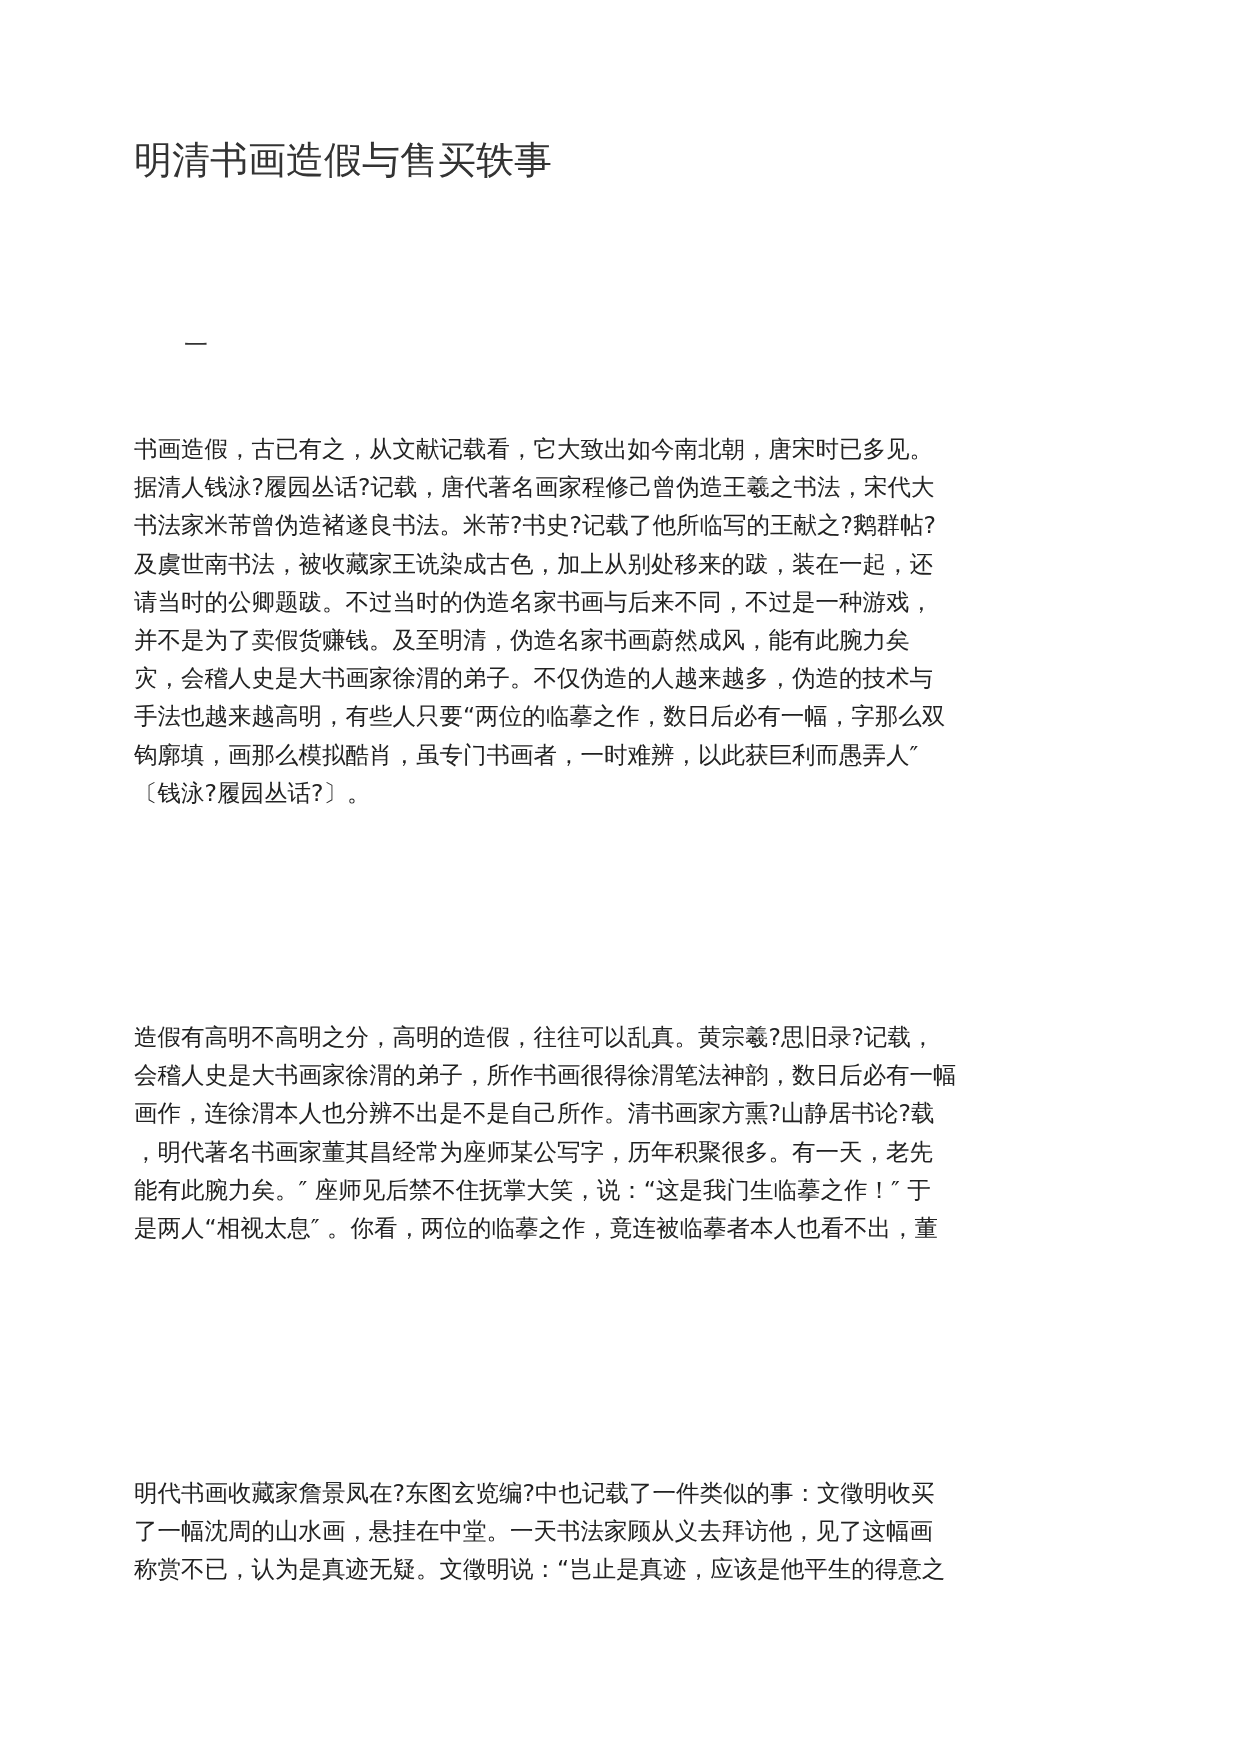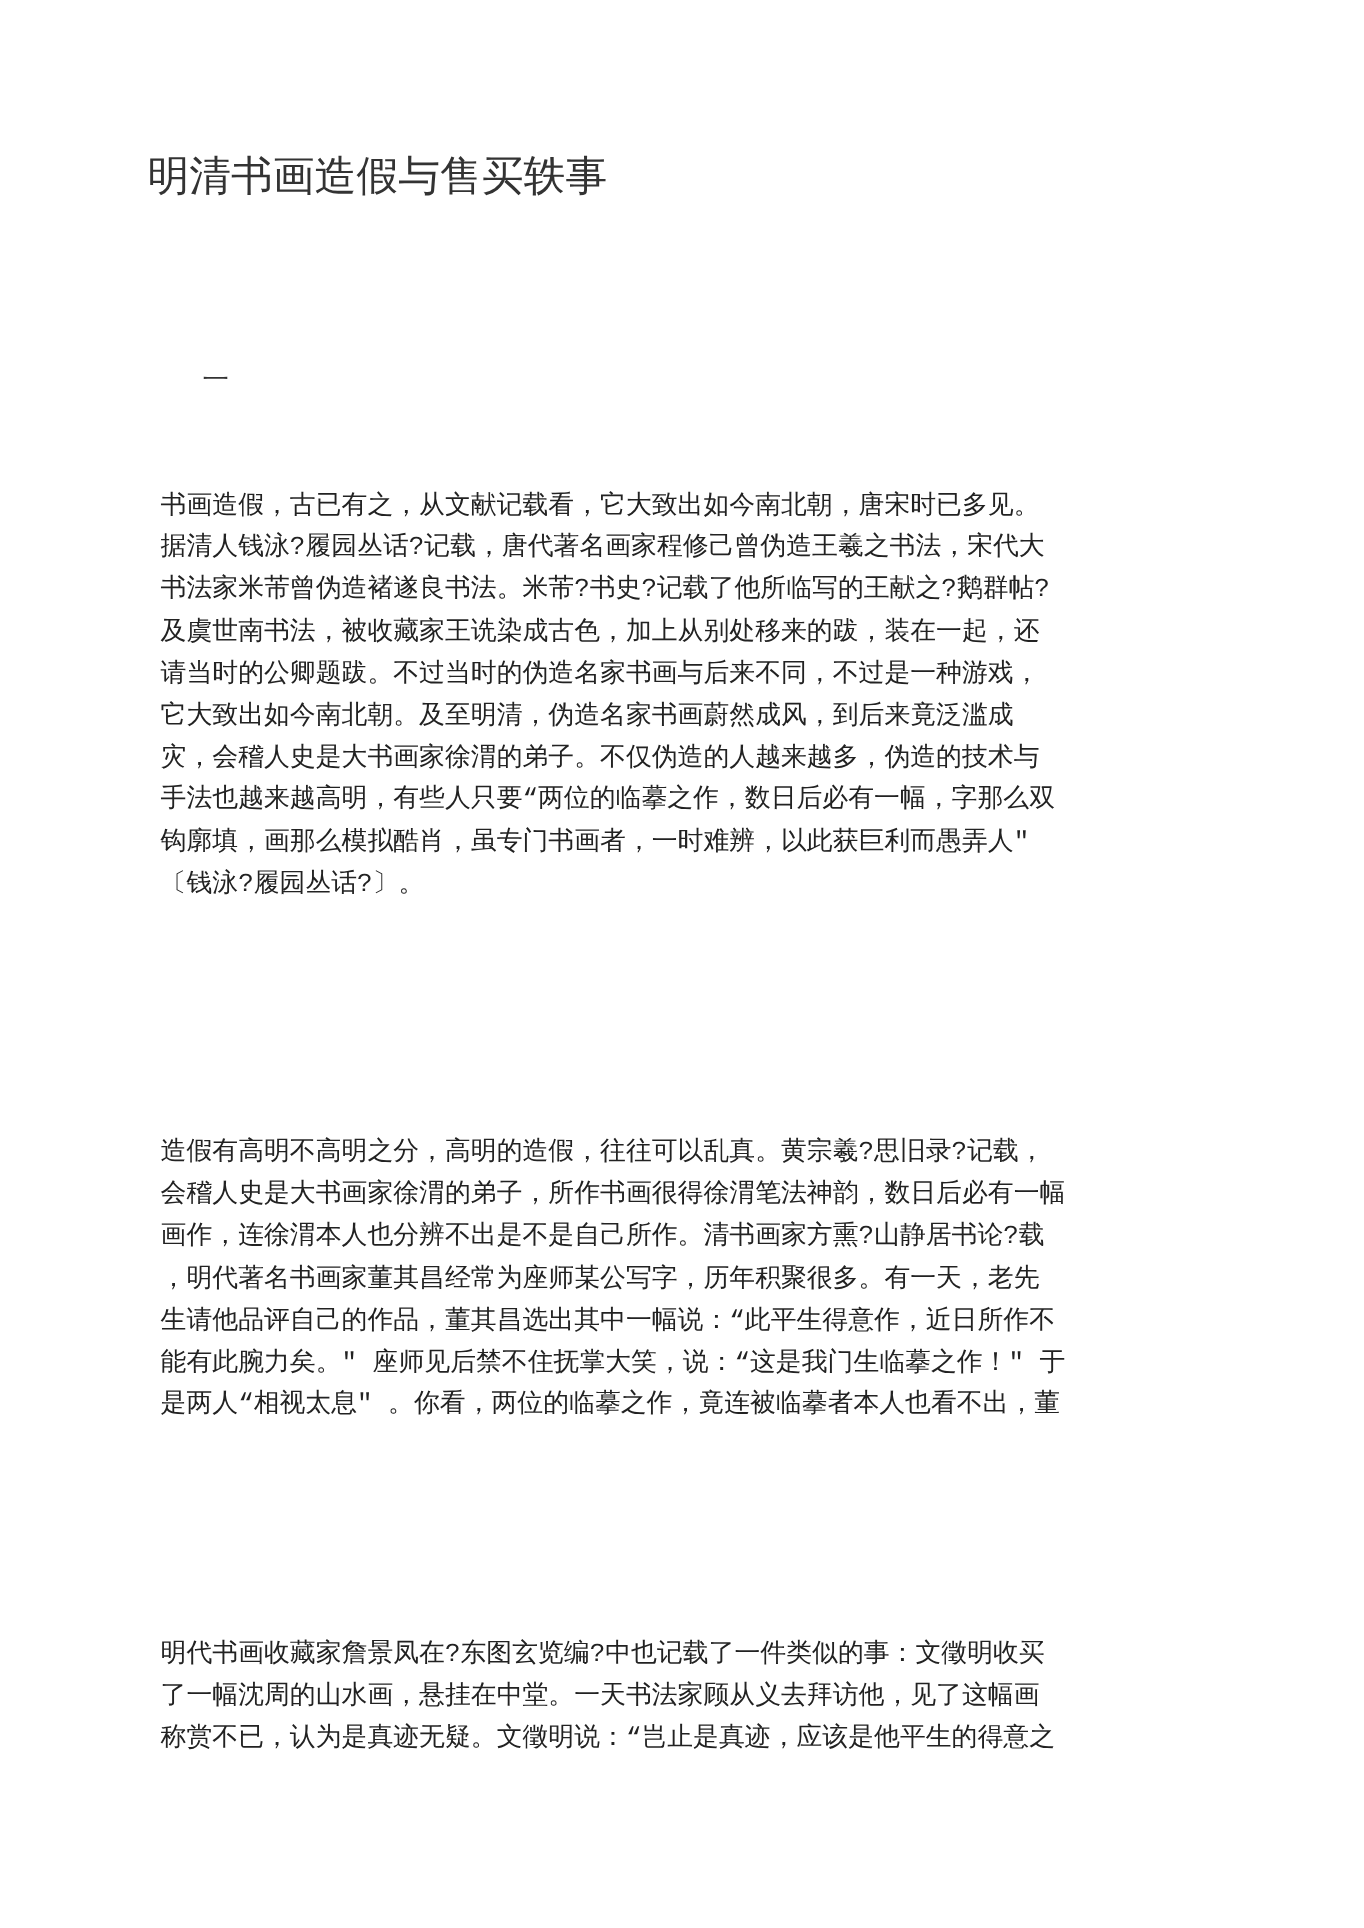--- a/index.html
+++ b/index.html
@@ -14,55 +14,53 @@
     font-size: 38px; line-height: 56px; color: #333333; font-weight: normal;
     margin: 0; letter-spacing: 0px;
   }
   .section-num {
     position: absolute; left: 184px; top: 326px;
     font-size: 24px; line-height: 38px; color: #333333;
   }
   .para {
     position: absolute; left: 134px; width: 836px;
     font-size: 23.5px; line-height: 38.2px; color: #222222;
-    margin: 12px;
-    font-family: Liberation Mono, monospace;
+    margin: 0;
   }
   .para .line { display: block; white-space: nowrap; }
   .p1 { top: 430px; }
   .p2 { top: 1018px; }
   .p3 { top: 1474px; }
 </style>
 </head>
 <body>
 
 <div class="page">
   <h1 class="title">明清书画造假与售买轶事</h1>
 
   <div class="section-num">一</div>
 
   <p class="para p1">
     <span class="line">书画造假，古已有之，从文献记载看，它大致出如今南北朝，唐宋时已多见。</span>
     <span class="line">据清人钱泳?履园丛话?记载，唐代著名画家程修己曾伪造王羲之书法，宋代大</span>
     <span class="line">书法家米芾曾伪造褚遂良书法。米芾?书史?记载了他所临写的王献之?鹅群帖?</span>
     <span class="line">及虞世南书法，被收藏家王诜染成古色，加上从别处移来的跋，装在一起，还</span>
     <span class="line">请当时的公卿题跋。不过当时的伪造名家书画与后来不同，不过是一种游戏，</span>
-    <span class="line">它大致出如今南北朝。及至明清，伪造名家书画蔚然成风，到后来竟泛滥成</span>
+    <span class="line">并不是为了卖假货赚钱。及至明清，伪造名家书画蔚然成风，能有此腕力矣</span>
     <span class="line">灾，会稽人史是大书画家徐渭的弟子。不仅伪造的人越来越多，伪造的技术与</span>
     <span class="line">手法也越来越高明，有些人只要“两位的临摹之作，数日后必有一幅，字那么双</span>
     <span class="line">钩廓填，画那么模拟酷肖，虽专门书画者，一时难辨，以此获巨利而愚弄人″</span>
     <span class="line">〔钱泳?履园丛话?〕。</span>
   </p>
 
   <p class="para p2">
     <span class="line">造假有高明不高明之分，高明的造假，往往可以乱真。黄宗羲?思旧录?记载，</span>
     <span class="line">会稽人史是大书画家徐渭的弟子，所作书画很得徐渭笔法神韵，数日后必有一幅</span>
     <span class="line">画作，连徐渭本人也分辨不出是不是自己所作。清书画家方熏?山静居书论?载</span>
     <span class="line">，明代著名书画家董其昌经常为座师某公写字，历年积聚很多。有一天，老先</span>
-    <span class="line">生请他品评自己的作品，董其昌选出其中一幅说：“此平生得意作，近日所作不</span>
     <span class="line">能有此腕力矣。″ 座师见后禁不住抚掌大笑，说：“这是我门生临摹之作！″ 于</span>
     <span class="line">是两人“相视太息″ 。你看，两位的临摹之作，竟连被临摹者本人也看不出，董</span>
   </p>
 
   <p class="para p3">
     <span class="line">明代书画收藏家詹景凤在?东图玄览编?中也记载了一件类似的事：文徵明收买</span>
     <span class="line">了一幅沈周的山水画，悬挂在中堂。一天书法家顾从义去拜访他，见了这幅画</span>
     <span class="line">称赏不已，认为是真迹无疑。文徵明说：“岂止是真迹，应该是他平生的得意之</span>
   </p>
 </div>

